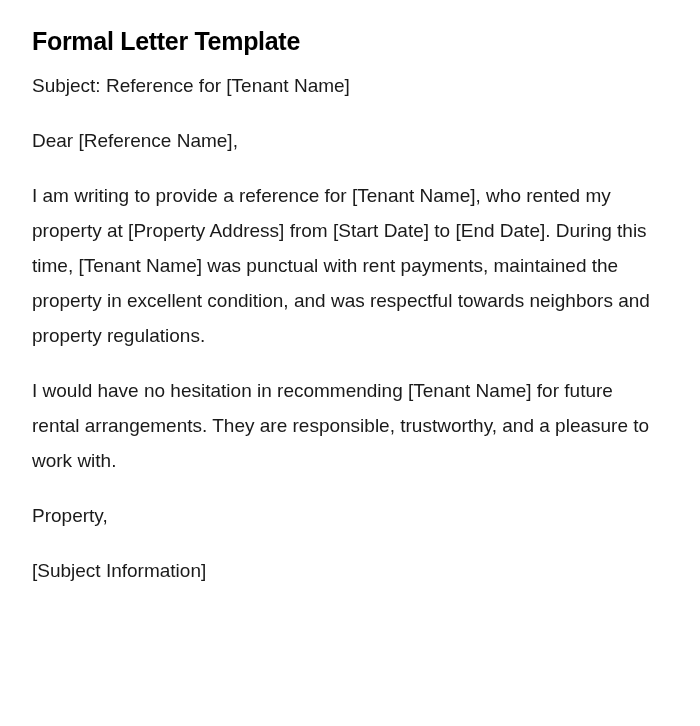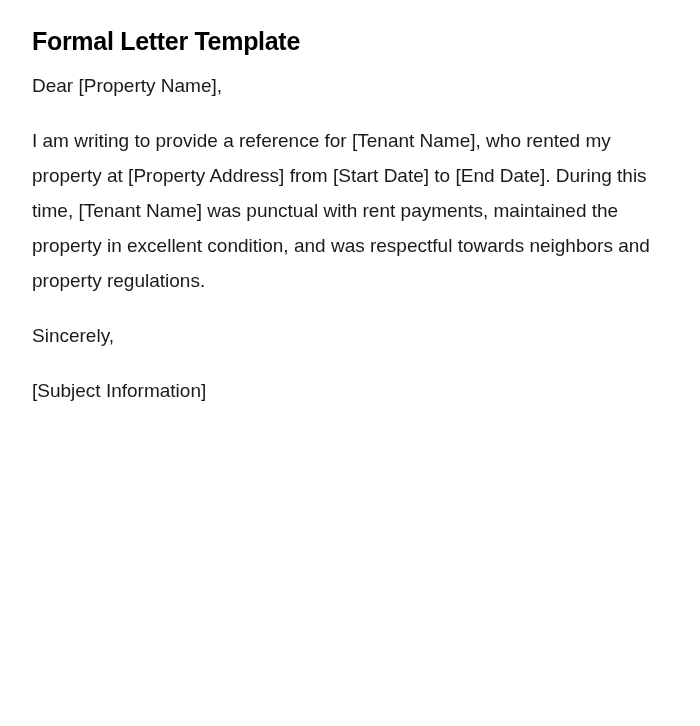--- a/index.html
+++ b/index.html
@@ -23,17 +23,19 @@
     line-height: 35px;
     margin: 0 0 20px 0;
     color: #1a1a1a;
   }
 </style>
 </head>
 <body>
 
 <div class="page">
   <h1 class="title">Formal Letter Template</h1>
-  <p class="para">Dear [Property Name],</p>
+  <p class="para">Subject: Reference for [Tenant Name]</p>
+  <p class="para">Dear [Reference Name],</p>
   <p class="para">I am writing to provide a reference for [Tenant Name], who rented my property at [Property Address] from [Start Date] to [End Date]. During this time, [Tenant Name] was punctual with rent payments, maintained the property in excellent condition, and was respectful towards neighbors and property regulations.</p>
-  <p class="para">Sincerely,</p>
+  <p class="para">I would have no hesitation in recommending [Tenant Name] for future rental arrangements. They are responsible, trustworthy, and a pleasure to work with.</p>
+  <p class="para">Property,</p>
   <p class="para">[Subject Information]</p>
 </div>
 
 </body></html>

